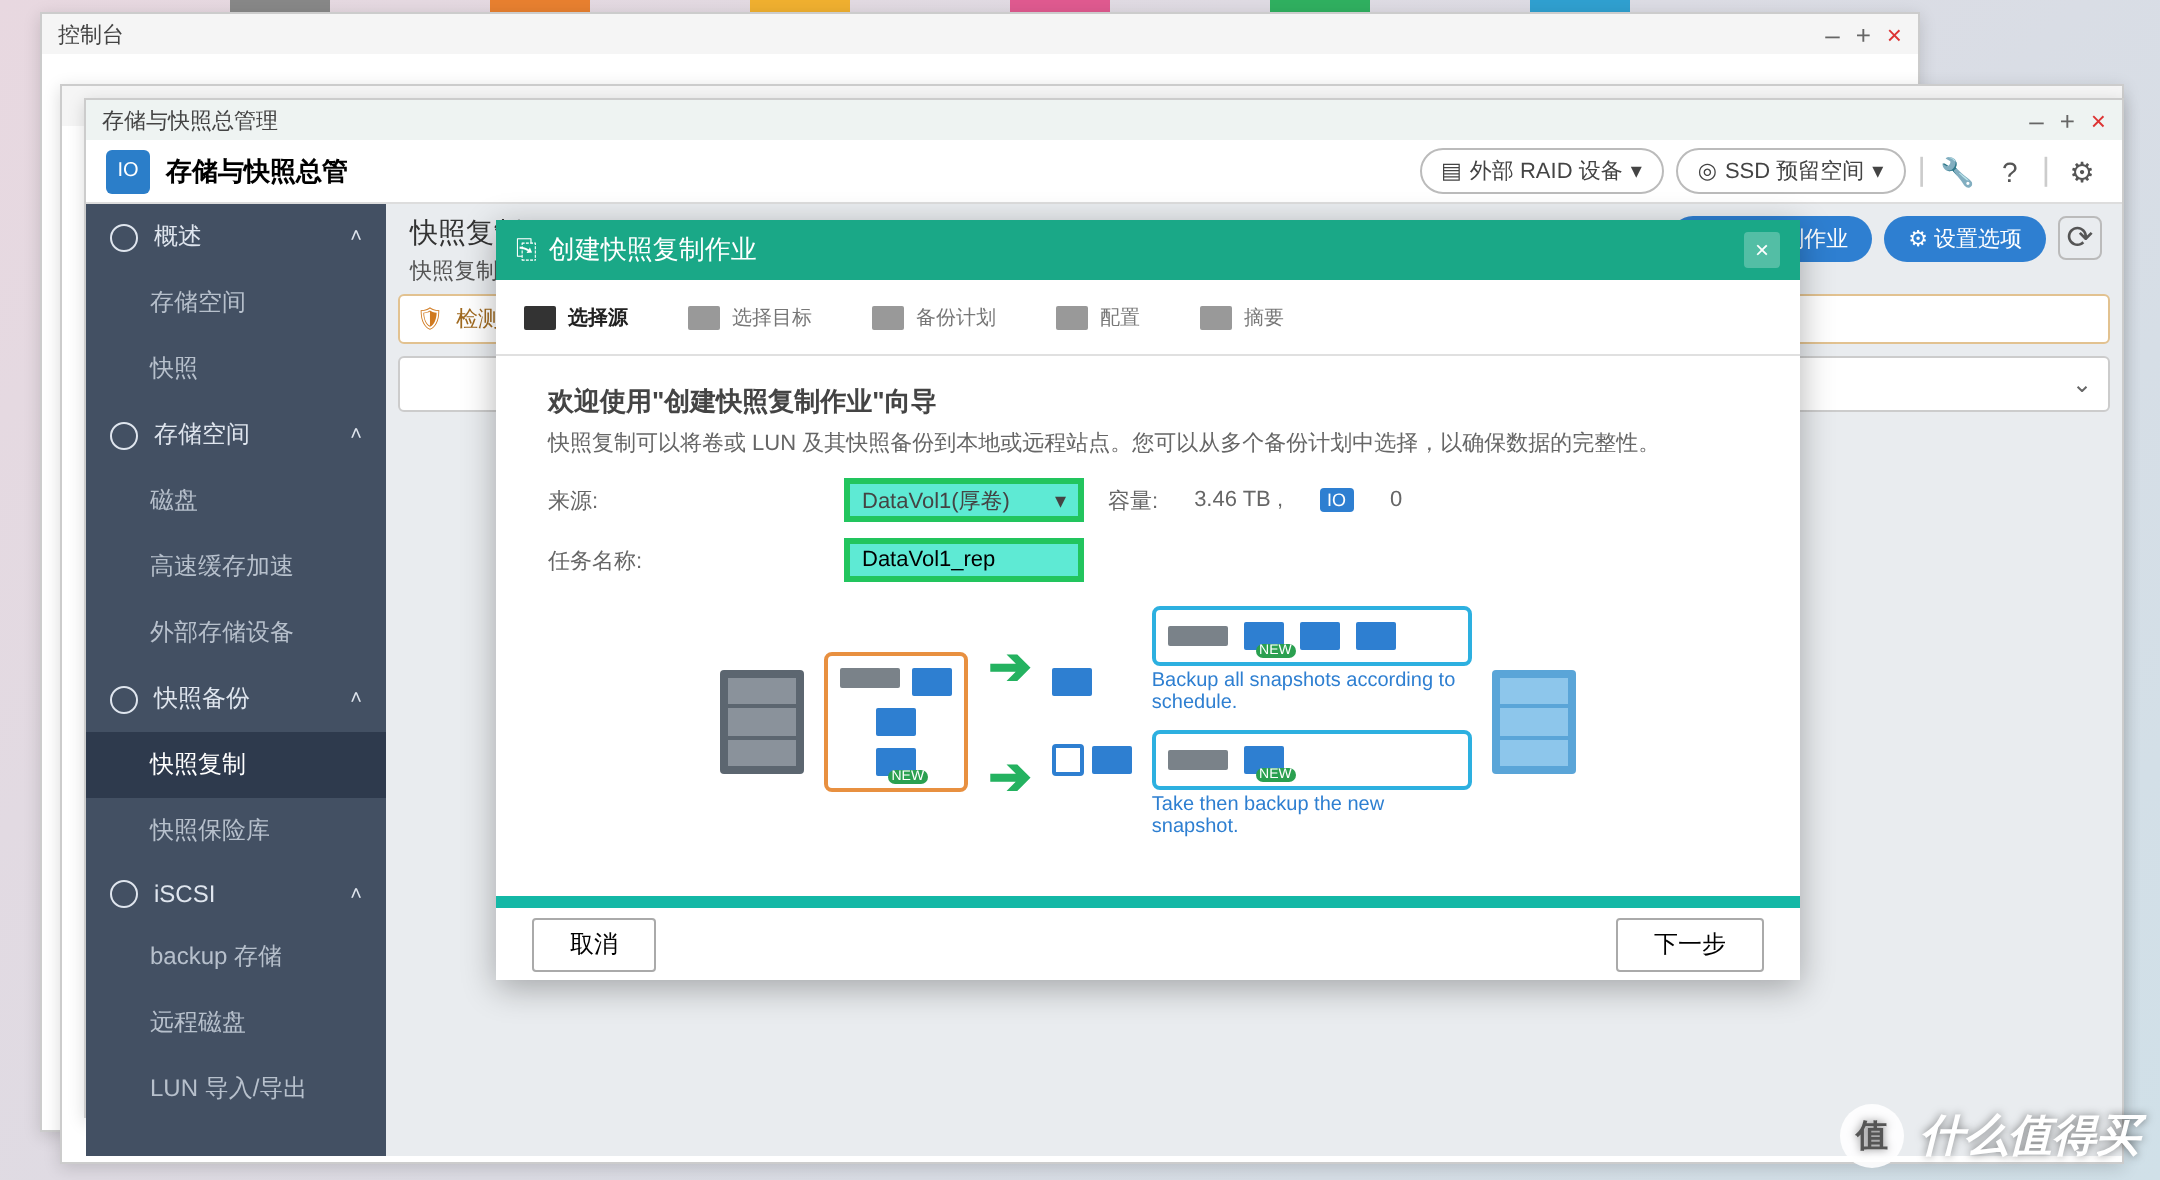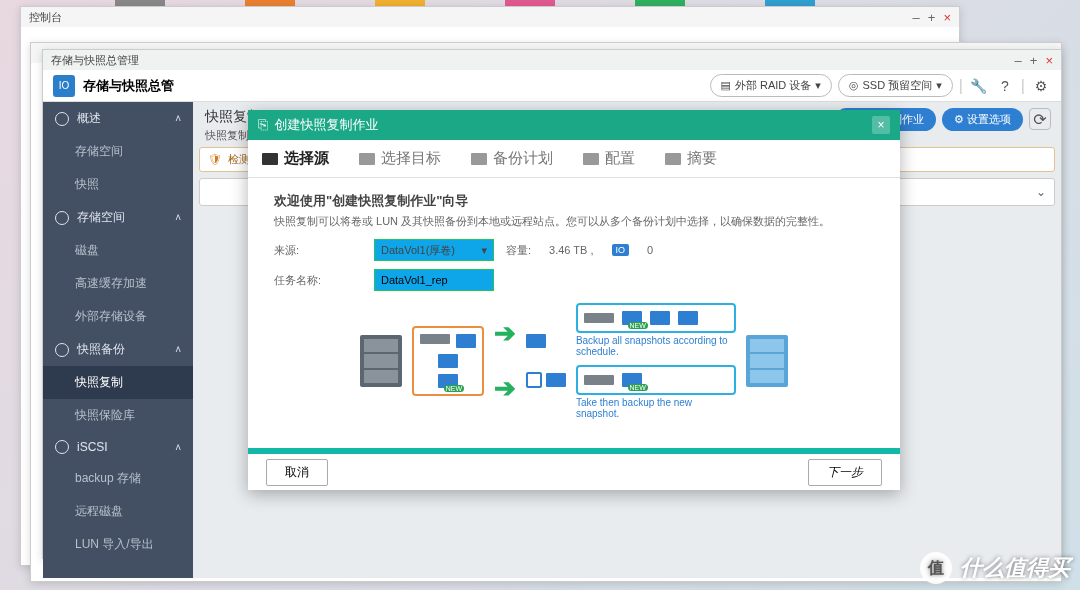--- a/index.html
+++ b/index.html
@@ -44,31 +44,31 @@
 .warn-strip { margin: 4px 6px 0; background: #fff; border: 1px solid #e2c290; border-radius: 3px; padding: 4px 8px; font-size: 11px; color: #a06a20; display: flex; align-items: center; gap: 6px; }
 .main-actions { position: absolute; top: 6px; right: 10px; display: flex; gap: 6px; }
 .act-btn { background: #2e7fd1; color: #fff; border-radius: 12px; padding: 4px 12px; font-size: 11px; cursor: pointer; }
 .act-icon { width: 22px; height: 22px; border: 1px solid #bbb; border-radius: 4px; display: flex; align-items: center; justify-content: center; color: #555; cursor: pointer; }
 .pool-box { margin: 6px 6px 0; background: #fff; border: 1px solid #ccc; border-radius: 3px; height: 28px; display: flex; align-items: center; justify-content: flex-end; padding: 0 8px; color: #666; font-size: 12px; }
 
 
 .modal { position: absolute; left: 205px; top: 60px; width: 652px; height: 380px; background: #fff; box-shadow: 0 4px 16px rgba(0,0,0,0.3); display: flex; flex-direction: column; }
 .modal-hd { height: 30px; background: #1AA887; color: #fff; display: flex; align-items: center; padding: 0 10px; font-size: 13px; gap: 6px; }
 .modal-close { margin-left: auto; background: rgba(255,255,255,0.25); width: 18px; height: 18px; display: flex; align-items: center; justify-content: center; font-size: 12px; cursor: pointer; border-radius: 2px; }
-.steps { height: 38px; border-bottom: 1px solid #e0e0e0; display: flex; align-items: center; padding: 0 14px; gap: 30px; font-size: 15px; color: #777; }
+.steps { height: 38px; border-bottom: 1px solid #e0e0e0; display: flex; align-items: center; padding: 0 14px; gap: 30px; font-size: 10px; color: #777; }
 .step { display: flex; align-items: center; gap: 6px; cursor: pointer; }
 .step.active { color: #222; font-weight: bold; }
 .step-ic { width: 16px; height: 12px; background: #999; border-radius: 1px; display: inline-block; }
 .step.active .step-ic { background: #333; }
 .modal-body { padding: 14px 26px; flex: 1; font-size: 12px; color: #444; overflow: hidden; }
 .m-h2 { font-size: 13px; font-weight: bold; margin-bottom: 4px; }
 .m-desc { font-size: 11px; color: #666; margin-bottom: 10px; }
 .frow { display: flex; align-items: center; margin-bottom: 8px; font-size: 11px; }
 .flabel { width: 100px; color: #666; }
-.select, .input { width: 120px; height: 22px; border: 1px solid #22c55e; font-size: 11px; padding: 0 6px; background: #0ea5e9; display: flex; align-items: center; justify-content: space-between; }
+.select, .input { width: 120px; height: 22px; border: 3px solid #22c55e; font-size: 11px; padding: 0 6px; background: #5eead4; display: flex; align-items: center; justify-content: space-between; margin-left: 48px; }
 .meta { margin-left: 12px; color: #666; display: flex; align-items: center; gap: 18px; }
 .blue-badge { background: #2e7fd1; color: #fff; font-size: 9px; padding: 1px 4px; border-radius: 2px; }
 
 .diagram { margin-top: 12px; display: flex; align-items: center; justify-content: center; gap: 10px; }
 .nas-img { width: 42px; height: 52px; background: #5c6670; border-radius: 2px; display: flex; flex-direction: column; gap: 2px; padding: 4px; }
 .nas-img .slot { flex: 1; background: #8a929b; }
 .nas2 { background: #5aa5d8; }
 .nas2 .slot { background: #8dc6eb; }
 .src-box { border: 2px solid #e89040; border-radius: 4px; padding: 6px; display: flex; flex-direction: column; gap: 6px; align-items: center; }
 .snap-ic { width: 20px; height: 14px; background: #2e7fd1; border-radius: 1px; position: relative; }
@@ -76,21 +76,21 @@
 .disk-ic { width: 30px; height: 10px; background: #7a8289; border-radius: 1px; }
 .flow-col { display: flex; flex-direction: column; gap: 24px; }
 .arrow { color: #24b260; font-size: 26px; font-weight: bold; }
 .pre-ic { display: flex; gap: 4px; align-items: center; }
 .cal-ic { width: 16px; height: 16px; border: 2px solid #2e7fd1; border-radius: 2px; }
 .opt-col { display: flex; flex-direction: column; gap: 8px; width: 160px; }
 .opt-box { border: 2px solid #2db0e0; border-radius: 4px; padding: 6px; display: flex; align-items: center; gap: 8px; }
 .opt-caption { font-size: 10px; color: #2e7fd1; margin-top: 2px; }
 .modal-ft { height: 42px; border-top: 6px solid #14b8a6; display: flex; align-items: center; padding: 0 18px; }
 .btn { border: 1px solid #aaa; background: #fff; padding: 4px 18px; font-size: 12px; cursor: pointer; border-radius: 2px; }
-.btn.primary { margin-left: auto; font-style: italic; }
+.btn.primary { margin-left: auto; }
 
 .watermark { position: absolute; bottom: 6px; right: 10px; display: flex; align-items: center; gap: 8px; color: #fff; font-size: 22px; font-weight: bold; font-style: italic; text-shadow: 0 0 4px rgba(0,0,0,0.5); }
 .wm-badge { width: 32px; height: 32px; background: rgba(255,255,255,0.9); border-radius: 50%; display: flex; align-items: center; justify-content: center; color: #555; font-size: 16px; font-style: normal; }
 </style>
 </head>
 <body>
 
 <div class="top-icons">
   <div class="ic" style="background:#888"></div>
   <div class="ic" style="background:#e88030"></div>

